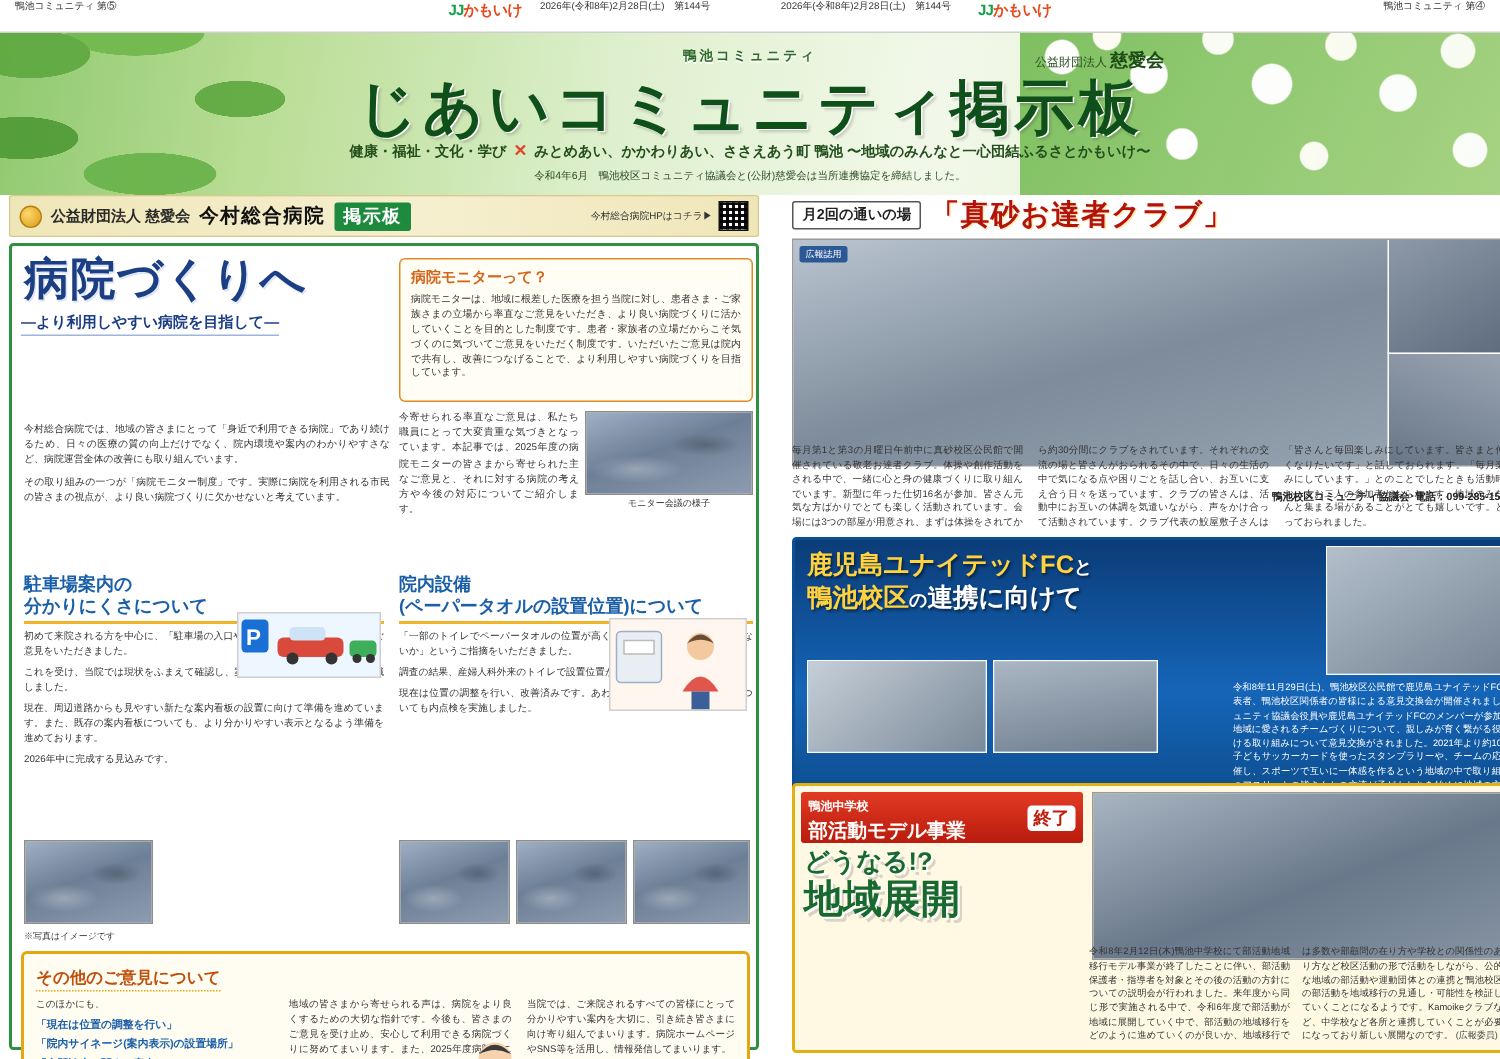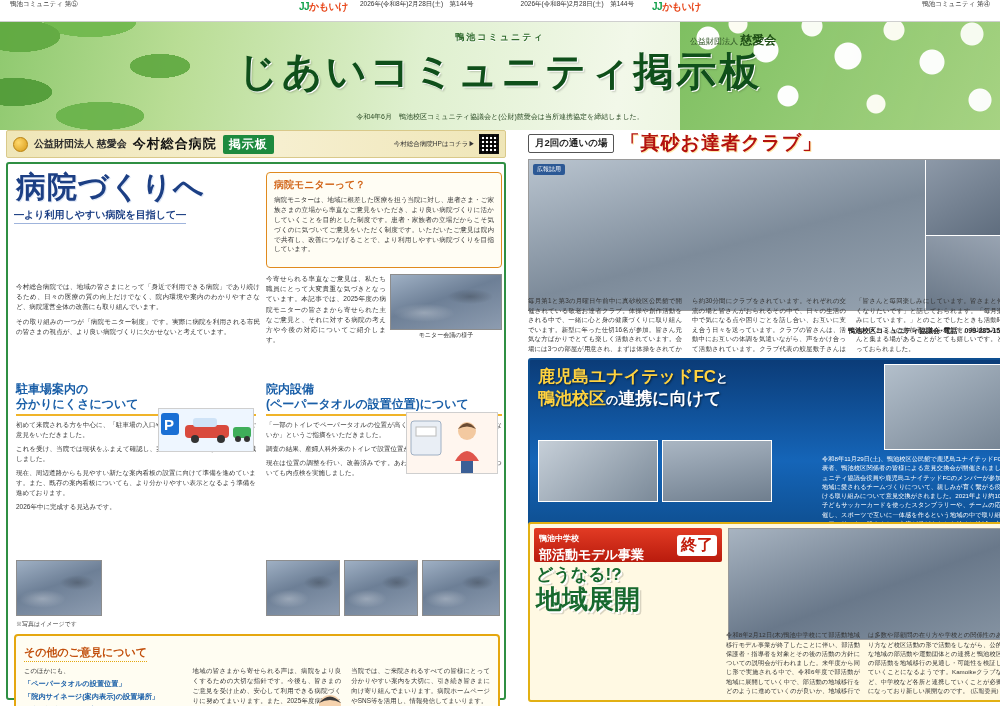--- a/index.html
+++ b/index.html
@@ -307,21 +307,21 @@
   .rb3-left { position: absolute; left: 0; top: 0; width: 196px; height: 176px; }
   .rb3-redband {
     position: absolute; left: 4px; top: 4px; width: 188px; height: 34px;
     background: linear-gradient(180deg,#e23b24,#b91b0d);
     border-radius: 2px; color: #fff; display: flex; align-items: center;
     padding: 0 5px; gap: 4px;
   }
   .rb3-redband .l1 { font-size: 8px; font-weight: bold; line-height: 1.2; }
   .rb3-redband .l2 { font-size: 13px; font-weight: bold; }
   .rb3-end {
-    background: #fff; color: #c21d0c; font-size: 16px; font-weight: bold;
+    background: #fff; color: #c21d0c; font-size: 12px; font-weight: bold;
     border-radius: 3px; padding: 0 4px; margin-left: auto;
   }
   .rb3-big {
     position: absolute; left: 6px; top: 42px; width: 190px;
     font-size: 26px; font-weight: bold; color: #17692e; line-height: 1.1;
     text-shadow: 1.5px 1.5px 0 #ffffff, 3px 3px 0 rgba(0,0,0,.15);
   }
   .rb3-big .s1 { font-size: 17px; display: block; }
   .rb3-figs {
     position: absolute; left: 8px; bottom: 4px; width: 184px; height: 52px;
@@ -364,20 +364,25 @@
   <div class="masthead">
     <div class="mast-leaves"></div>
     <div class="mast-flowers"></div>
     <div class="mast-inner">
       <div class="mast-kicker">鴨池コミュニティ</div>
       <div class="mast-corp">
         <span>公益財団法人</span>
         <b>慈愛会</b>
       </div>
       <div class="mast-title">じあいコミュニティ掲示板</div>
+      <div class="mast-sub">
+        <span>健康・福祉・文化・学び</span>
+        <span class="x">✕</span>
+        <span>みとめあい、かかわりあい、ささえあう町 鴨池 〜地域のみんなと一心団結ふるさとかもいけ〜</span>
+      </div>
       <div class="mast-note">令和4年6月　鴨池校区コミュニティ協議会と(公財)慈愛会は当所連携協定を締結しました。</div>
     </div>
   </div>
 
   <div class="body">
 
     <div class="colL">
 
       <div class="hosp-band">
         <span class="seal"></span>
@@ -468,21 +473,21 @@
         <div class="photo photo-p3"></div>
         <div class="photo photo-p4"></div>
         <div class="note-small">※写真はイメージです</div>
 
         
         <div class="otherbox">
           <h4>その他のご意見について</h4>
           <div class="cols">
             <div class="c1">
               <span>このほかにも、</span>
-              <span class="bullet">「ペーパータオルの設置位置」</span>
+              <span class="bullet">「現在は位置の調整を行い」</span>
               <span class="bullet">「院内サイネージ(案内表示)の設置場所」</span>
               <span class="bullet">「夜間診療に関する案内」</span>
               
             </div>
             <div class="c2">地域の皆さまから寄せられる声は、病院をより良くするための大切な指針です。今後も、皆さまのご意見を受け止め、安心して利用できる病院づくりに努めてまいります。また、2025年度病院モニターとしてお声にご協力いただいた皆さまに、心より感謝申し上げます。お忙しい中、貴重なご意見をお寄せいただき、誠にありがとうございました。</div>
             <div class="c3">当院では、ご来院されるすべての皆様にとって分かりやすい案内を大切に、引き続き皆さまに向け寄り組んでまいります。病院ホームページやSNS等を活用し、情報発信してまいります。</div>
           </div>
           <svg class="doctor" viewBox="0 0 56 62">
             <circle cx="28" cy="16" r="11" fill="#f6d3ae"></circle>
             <path d="M17 13 q11 -13 22 0 q-11 -6 -22 0" fill="#3b3b3b"></path>

